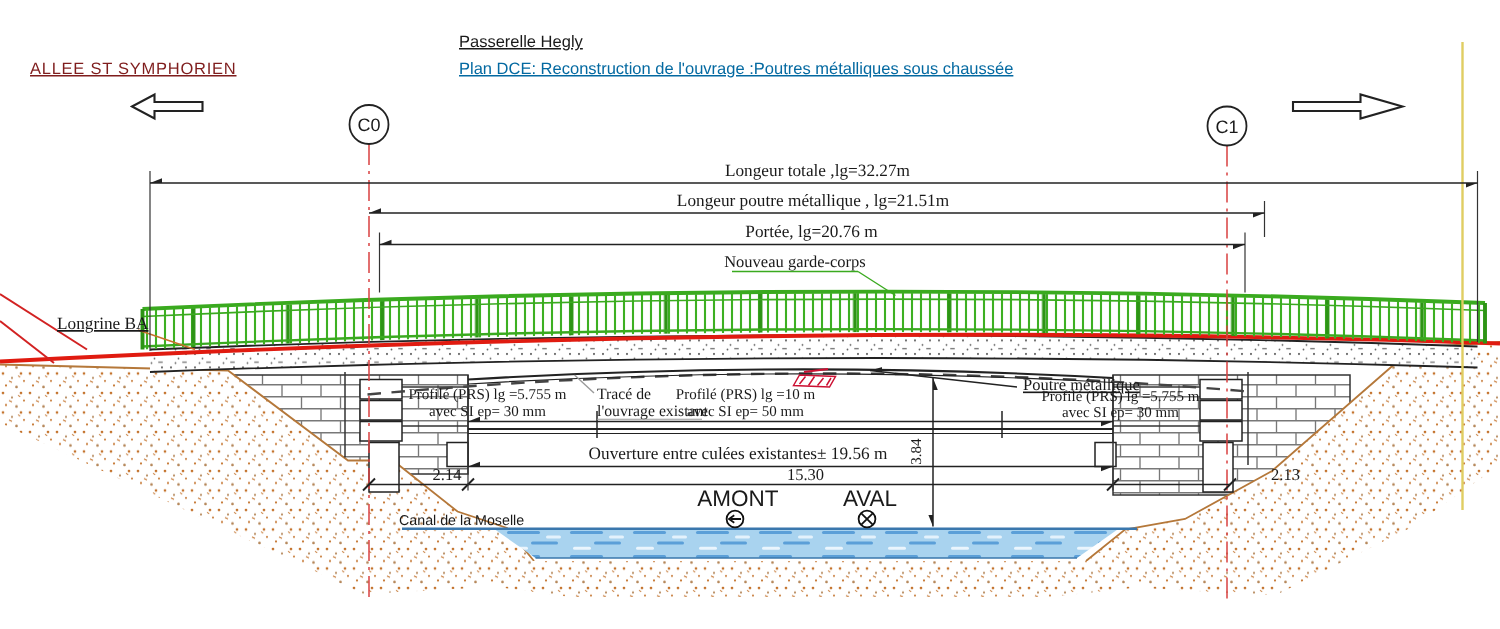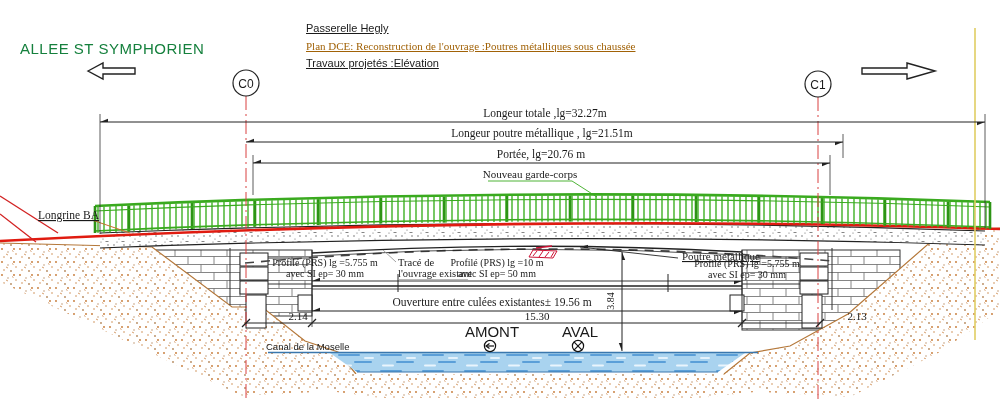--- a/index.html
+++ b/index.html
@@ -1,22 +1,22 @@
 <!DOCTYPE html>
 <html><head>
 <meta charset="utf-8">
 <style>
   html,body{margin:0;padding:0;background:#fff;}
   .stage{position:relative;width:1000px;height:419px;background:#ffffff;overflow:hidden;
          font-family:"Liberation Sans",sans-serif;}
   .abs{position:absolute;}
   .title-block{left:306px;top:20px;line-height:17.5px;font-size:11px;color:#1a1a1a;}
   .title-block div{text-decoration:underline;white-space:nowrap;}
-  .title-pink{color:#a16207;font-family:Liberation Serif, serif;}
-  .street{font-size:15px;color:#15803d;letter-spacing:.5px;white-space:nowrap;}
+  .title-pink{color:#0369a1;}
+  .street{font-size:11px;color:#7f1d1d;letter-spacing:.5px;white-space:nowrap;text-decoration:underline;}
   svg text{font-family:"Liberation Serif",serif;fill:#1a1a1a;}
   svg text.sans{font-family:"Liberation Sans",sans-serif;}
 </style>
 </head>
 <body>
 
 <div class="stage">
 
   <svg class="abs" style="left:0;top:0" width="1000" height="419" viewBox="0 0 1000 419">
     <defs>
@@ -250,18 +250,17 @@
       </g>
     </g>
 
     <polygon points="88,71 103,63 103,68 135,68 135,74 103,74 103,79" fill="#fff" stroke="#222" stroke-width="1.4"></polygon>
     <polygon points="935,71 907,63 907,68 862,68 862,74 907,74 907,79" fill="#fff" stroke="#222" stroke-width="1.4"></polygon>
   </svg>
 
   <div class="abs title-block">
     <div>Passerelle Hegly</div>
     <div class="title-pink">Plan DCE: Reconstruction de l'ouvrage :Poutres métalliques sous chaussée</div>
-    <div>Travaux projetés :Elévation</div>
   </div>
 
   <div class="abs street" style="left:20px;top:40px">ALLEE ST SYMPHORIEN</div>
 
 </div>
 
 </body></html>

